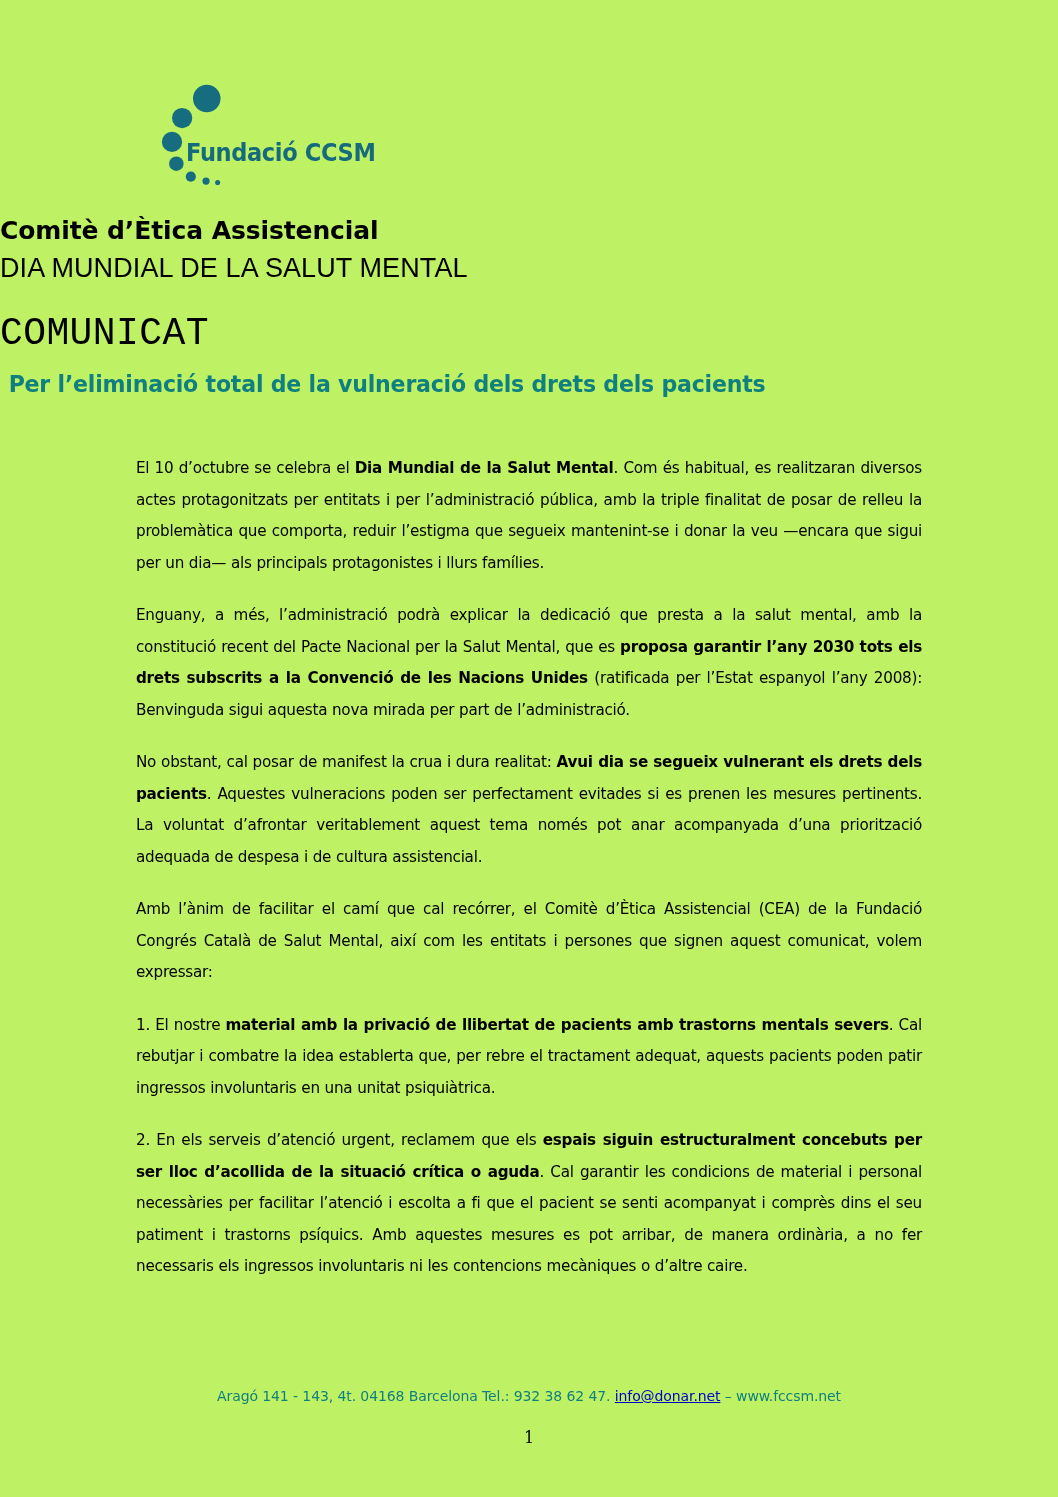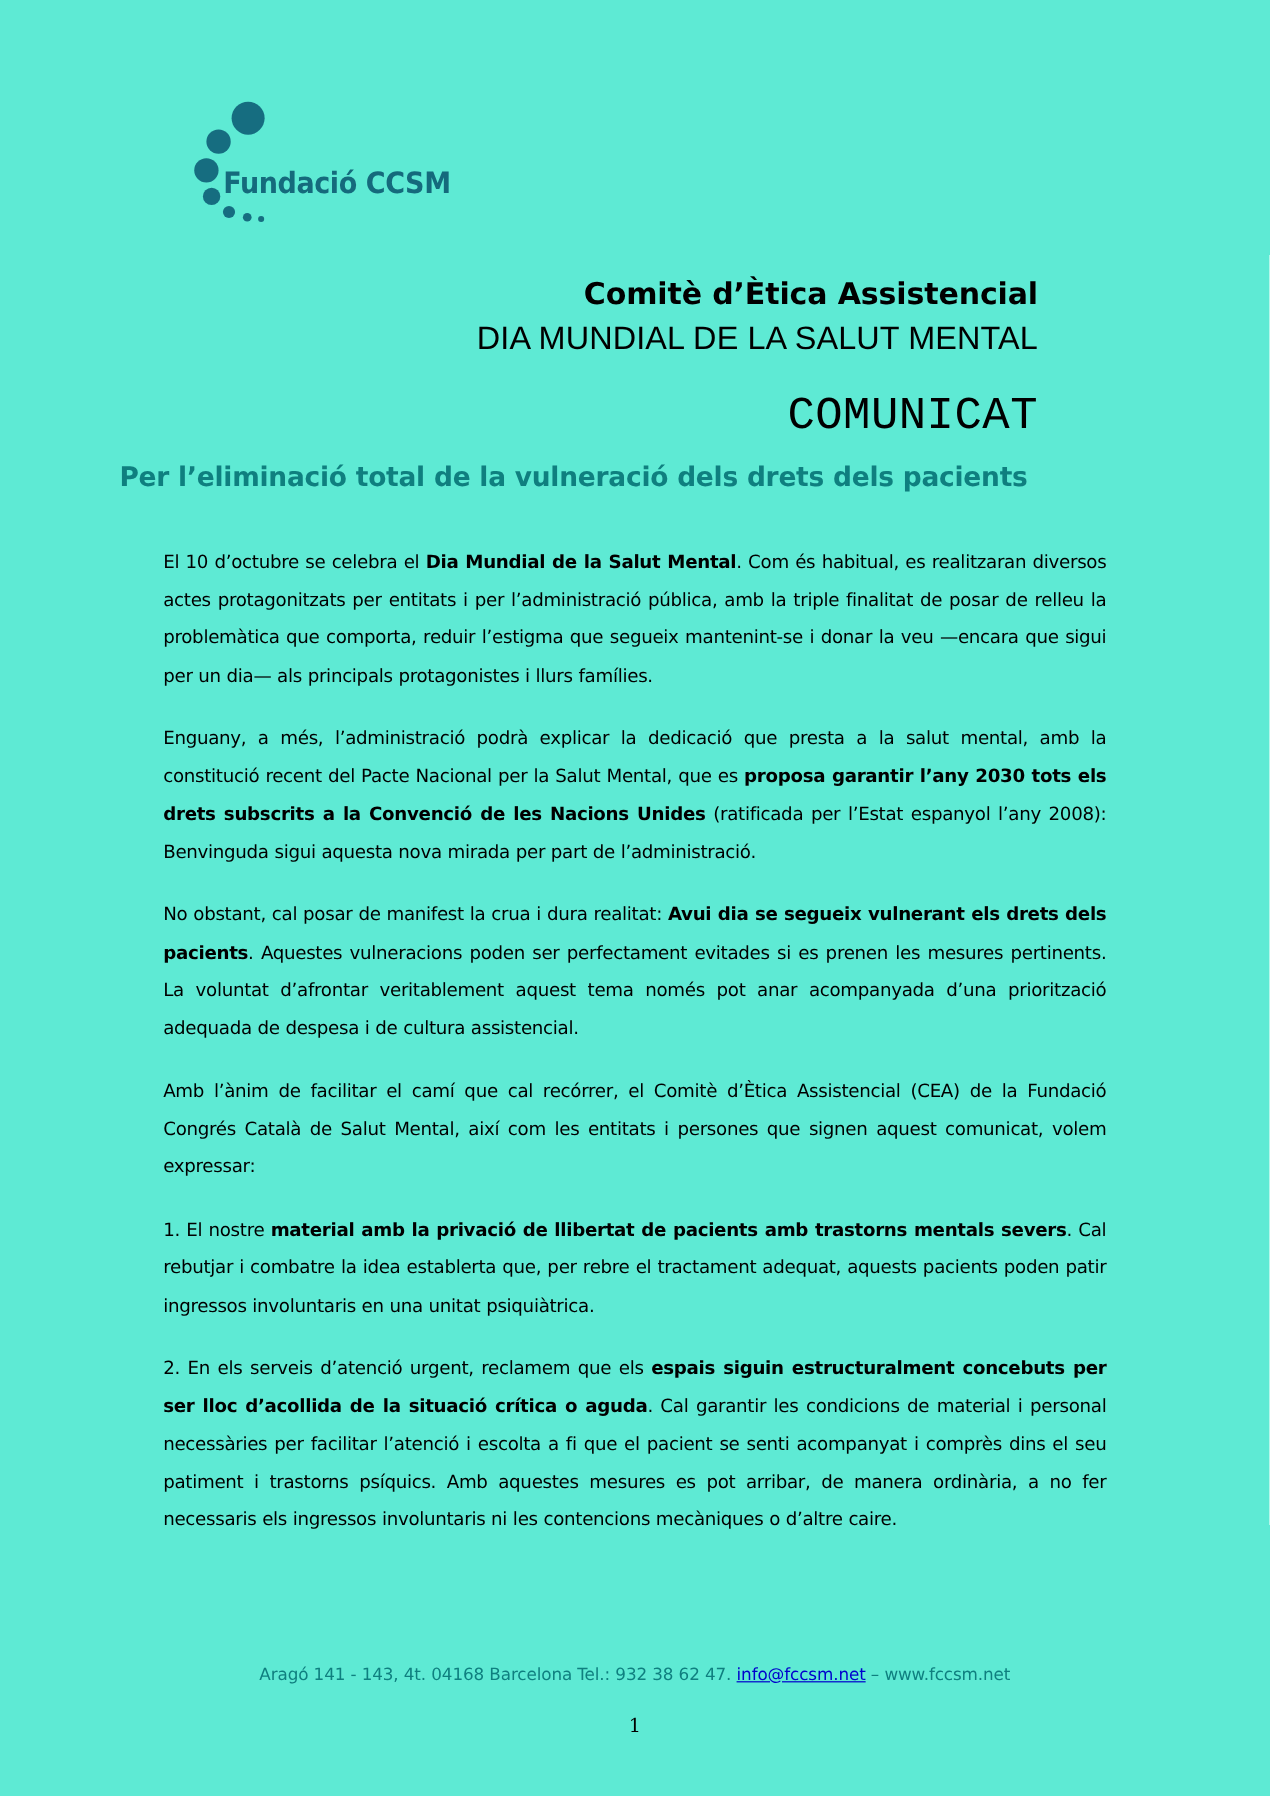--- a/index.html
+++ b/index.html
@@ -9,21 +9,21 @@
     background: #ffffff;
   }
   body {
     font-family: "Liberation Sans", sans-serif;
     color: #000000;
   }
   .page {
     position: relative;
     width: 1058px;
     height: 1497px;
-    background: #5eead4;
+    background: #bef264;
     overflow: hidden;
     box-sizing: border-box;
   }
 
   
   .logo-block {
     position: absolute;
     left: 148px;
     top: 84px;
     width: 230px;
@@ -47,23 +47,23 @@
     color: #156A7C;
     white-space: nowrap;
     transform: scaleX(0.92);
     transform-origin: left center;
   }
 
   
   .head-wrap {
     position: absolute;
     left: 0;
-    top: 228px;
+    top: 214px;
     width: 865px;
-    text-align: right;
+    text-align: left;
   }
   .title-1 {
     font-family: "DejaVu Sans", sans-serif;
     font-weight: 700;
     font-size: 25px;
     line-height: 34px;
     color: #000000;
     letter-spacing: -0.1px;
   }
   .title-2 {
@@ -176,21 +176,21 @@
       <p class="para"><span>Enguany, a més, l’administració podrà explicar la dedicació que presta a la salut mental, amb la constitució recent del Pacte Nacional per la Salut Mental, que es </span><b>proposa garantir l’any 2030 tots els drets subscrits a la Convenció de les Nacions Unides</b><span> (ratificada per l’Estat espanyol l’any 2008): Benvinguda sigui aquesta nova mirada per part de l’administració.</span></p>
       <p class="para"><span>No obstant, cal posar de manifest la crua i dura realitat: </span><b>Avui dia se segueix vulnerant els drets dels pacients</b><span>. Aquestes vulneracions poden ser perfectament evitades si es prenen les mesures pertinents. La voluntat d’afrontar veritablement aquest tema només pot anar acompanyada d’una priorització adequada de despesa i de cultura assistencial.</span></p>
       <p class="para"><span>Amb l’ànim de facilitar el camí que cal recórrer, el Comitè d’Ètica Assistencial (CEA) de la Fundació Congrés Català de Salut Mental, així com les entitats i persones que signen aquest comunicat, volem expressar:</span></p>
       <p class="para"><span>1. El nostre </span><b>material amb la privació de llibertat de pacients amb trastorns mentals severs</b><span>. Cal rebutjar i combatre la idea establerta que, per rebre el tractament adequat, aquests pacients poden patir ingressos involuntaris en una unitat psiquiàtrica.</span></p>
       <p class="para"><span>2. En els serveis d’atenció urgent, reclamem que els </span><b>espais siguin estructuralment concebuts per ser lloc d’acollida de la situació crítica o aguda</b><span>. Cal garantir les condicions de material i personal necessàries per facilitar l’atenció i escolta a fi que el pacient se senti acompanyat i comprès dins el seu patiment i trastorns psíquics. Amb aquestes mesures es pot arribar, de manera ordinària, a no fer necessaris els ingressos involuntaris ni les contencions mecàniques o d’altre caire.</span></p>
     </div>
 
   <div class="footer">
     <span>Aragó 141 - 143, 4t. 04168 Barcelona Tel.: 932 38 62 47.</span>
     <span> </span>
-    <a class="maillink" href="#">info@fccsm.net</a>
+    <a class="maillink" href="#">info@donar.net</a>
     <span> </span>
     <span class="dash">–</span>
     <span> </span>
     <span class="web">www.fccsm.net</span>
   </div>
 
   <div class="pagenum">1</div>
 
 </div>
 

